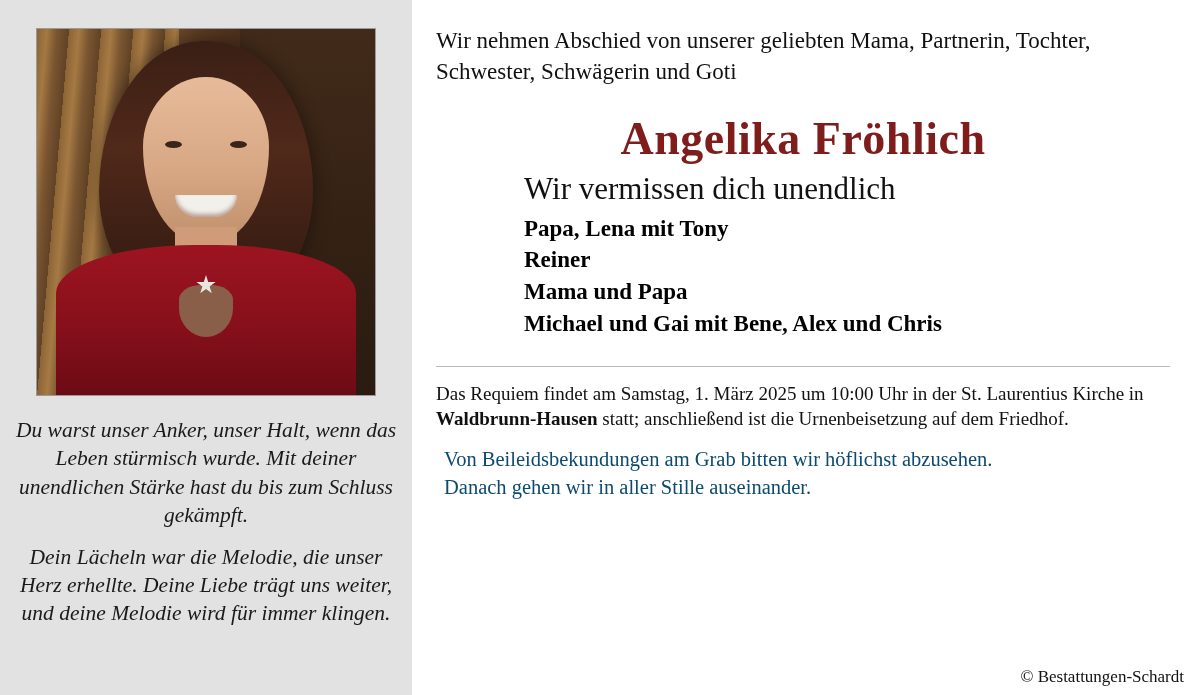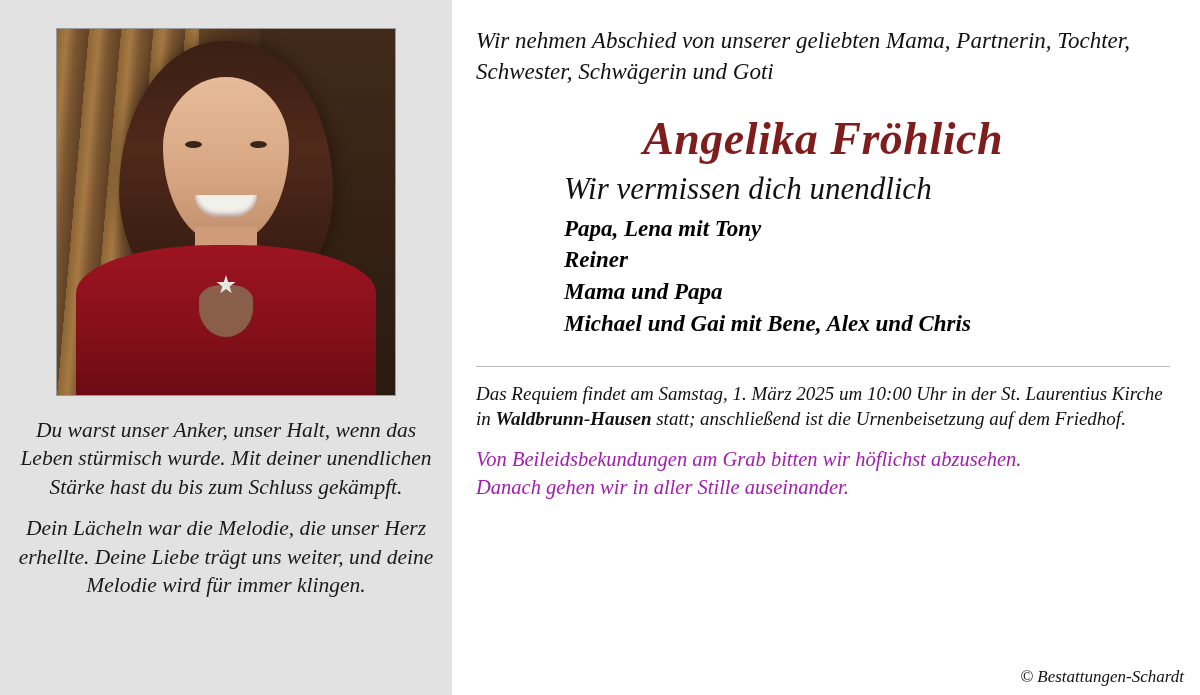--- a/index.html
+++ b/index.html
@@ -26,21 +26,21 @@
     content: "";
     position: absolute;
     left: 4px;
     top: 4px;
     right: 4px;
     bottom: 4px;
     border: 2px solid #000;
     pointer-events: none;
   }
   .left-col {
-    width: 452px;
+    width: 412px;
     background: #e2e2e2;
     box-sizing: border-box;
     padding: 22px 14px 10px 14px;
     display: flex;
     flex-direction: column;
     align-items: center;
     position: relative;
     z-index: 2;
   }
   .portrait-wrap {
@@ -167,21 +167,20 @@
   .poem p { margin: 0 0 13px 0; }
   .poem p:last-child { margin-bottom: 0; }
 
   .right-col {
     flex: 1;
     box-sizing: border-box;
     padding: 26px 30px 4px 24px;
     position: relative;
     background: #ffffff;
     z-index: 2;
-    font-style: italic;
   }
   .intro {
     font-size: 23px;
     line-height: 1.34;
     color: #111;
     margin: 0 0 10px 0;
   }
   .name {
     text-align: center;
     font-size: 46px;
@@ -221,22 +220,22 @@
   .requiem {
     font-size: 19px;
     line-height: 1.36;
     color: #111;
     margin: 0 0 14px 0;
   }
   .requiem b { font-weight: bold; }
   .closing {
     font-size: 20.5px;
     line-height: 1.34;
-    color: #a21caf;
-    margin: 0;
+    color: #0c4a6e;
+    margin: 8px;
   }
   .credit {
     position: absolute;
     right: 16px;
     bottom: 8px;
     font-size: 17px;
     color: #111;
   }
 </style>
 </head>

